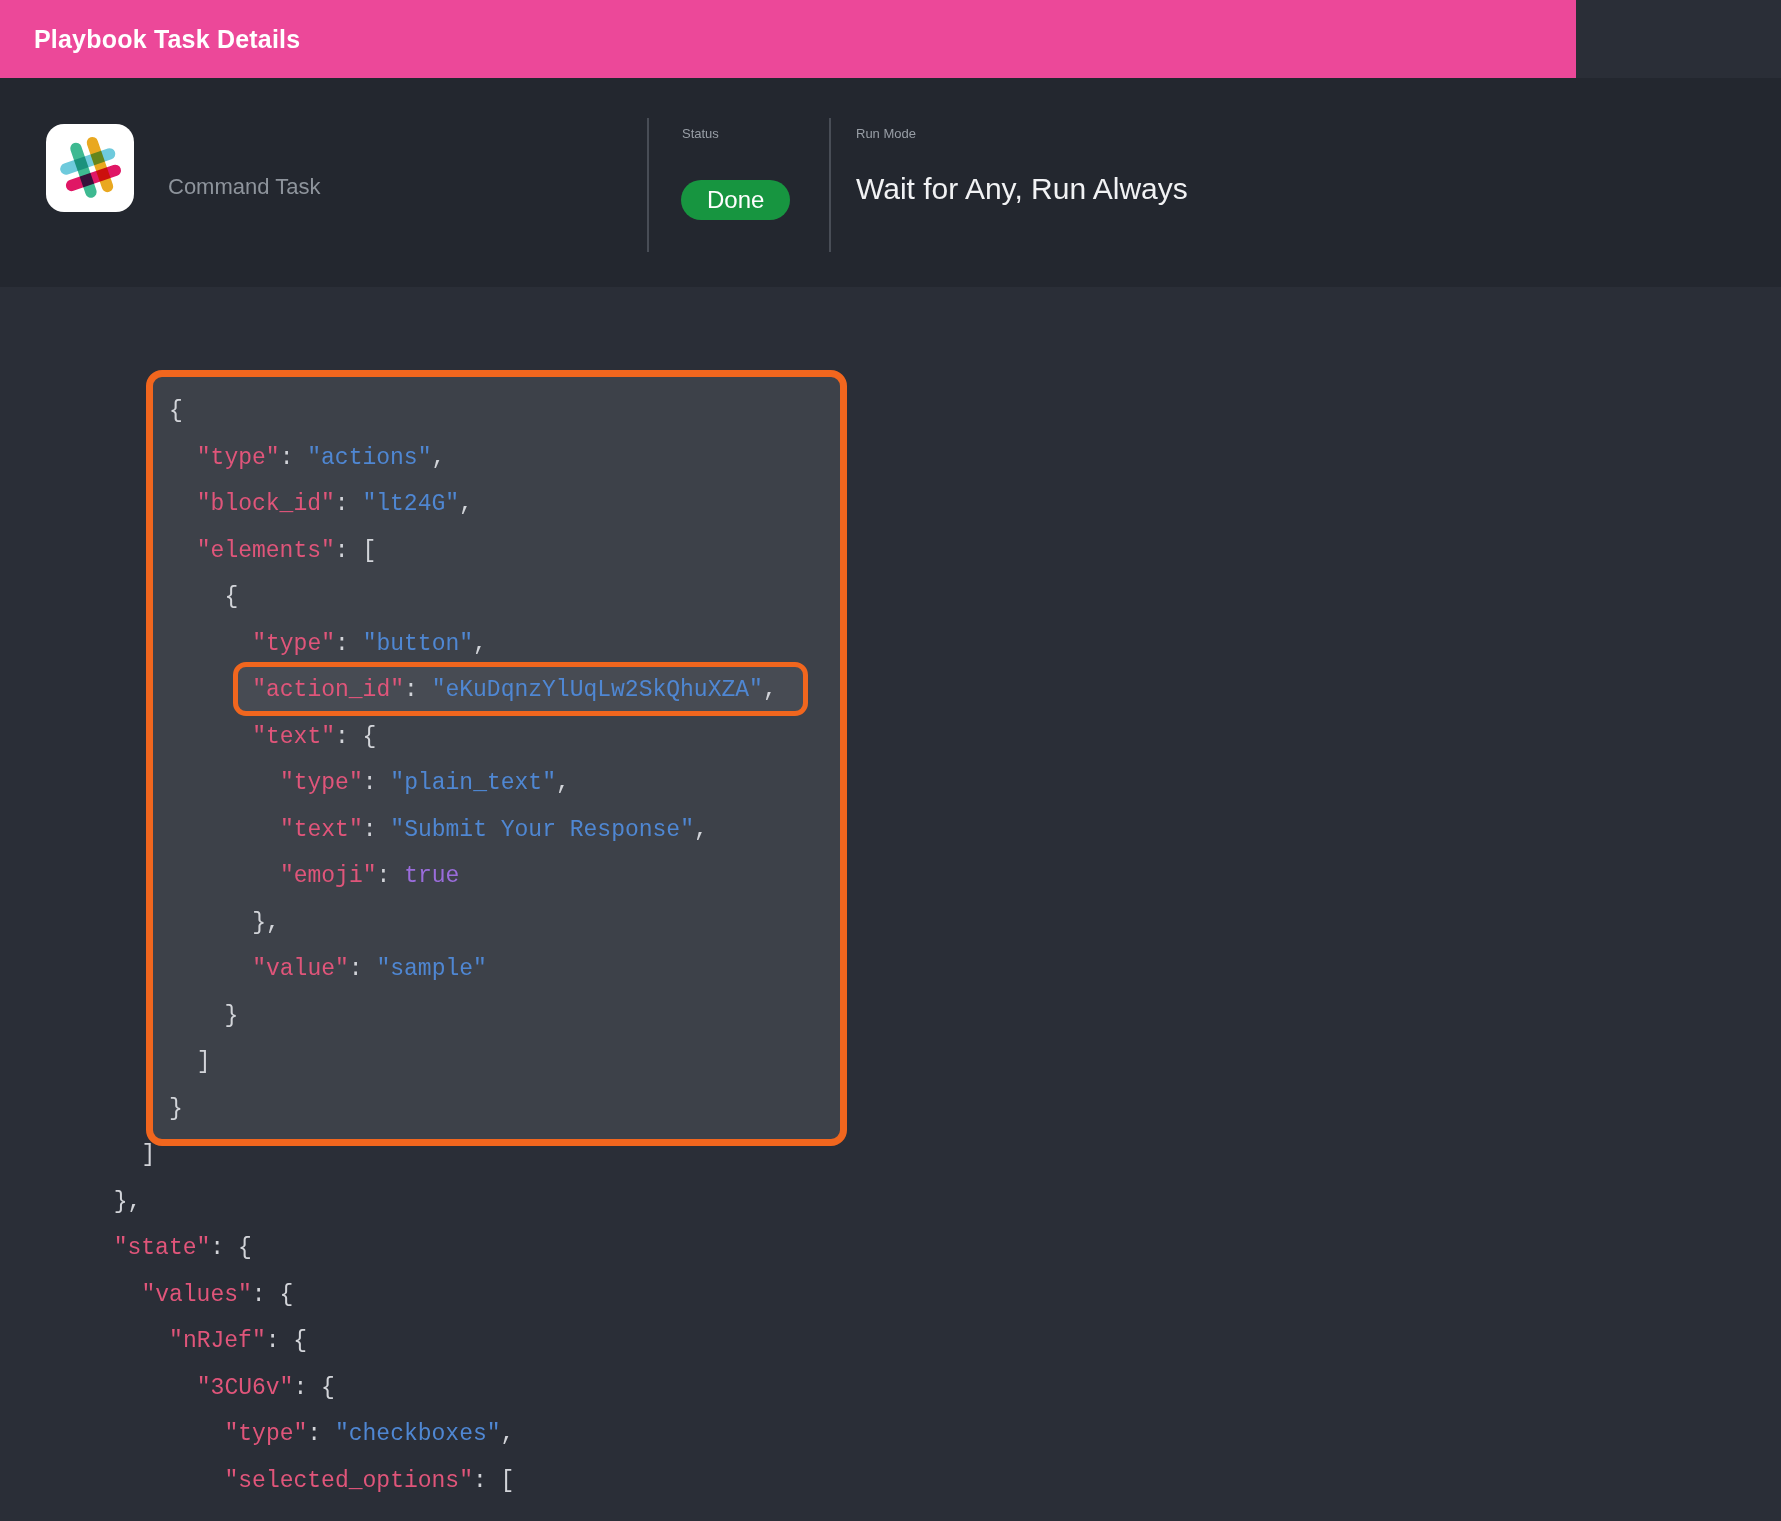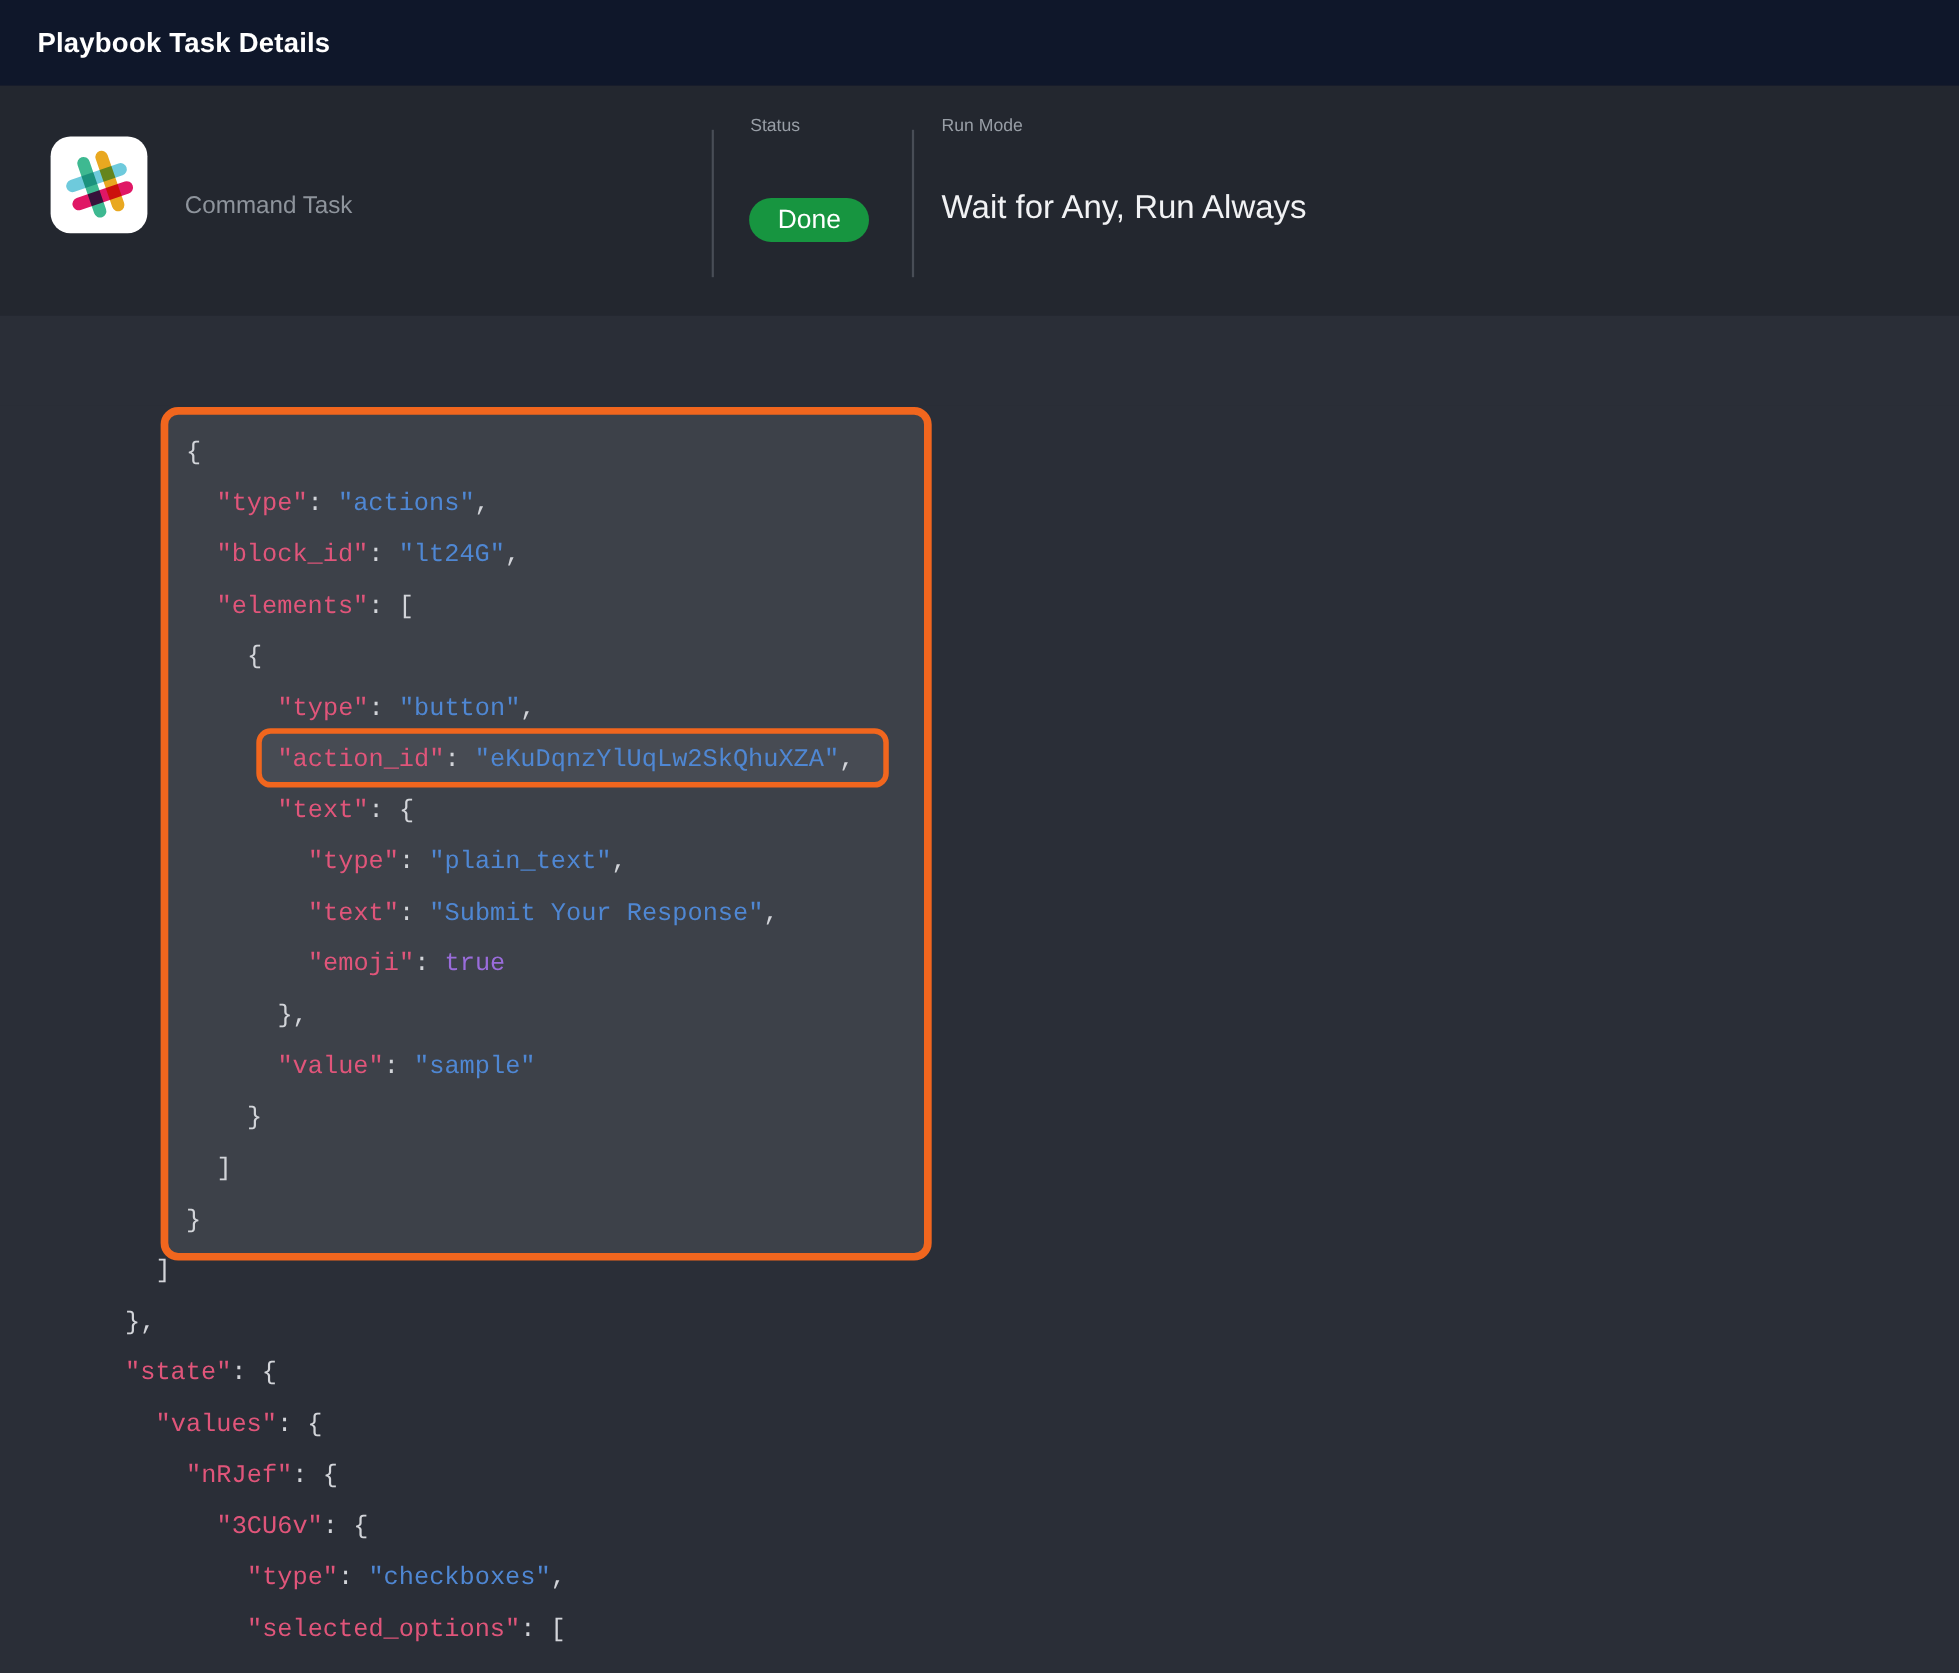--- a/index.html
+++ b/index.html
@@ -9,33 +9,33 @@
     --c-str:#4f87d3;
     --c-bool:#9a6cdb;
     --c-pun:#d2d4d9;
   }
   *{margin:0;padding:0;box-sizing:border-box;}
   html,body{background:#14161c;}
   body{font-family:"Liberation Sans",sans-serif;}
   .stage{position:relative;width:1781px;height:1521px;overflow:hidden;background:#2a2e37;}
 
   
-  .topbar{position:absolute;left:0;top:0;width:1781px;height:78px;background:#0f172a;display:flex;align-items:center;}
+  .topbar{position:absolute;left:0;top:0;width:1576px;height:78px;background:#ec4899;display:flex;align-items:center;}
   .topbar-title{margin-left:34px;font-size:25px;font-weight:bold;color:#ffffff;letter-spacing:.2px;}
 
   
   .task-header{position:absolute;left:0;top:78px;width:1781px;height:209px;background:#23272f;}
   .app-icon{position:absolute;left:46px;top:46px;width:88px;height:88px;background:#ffffff;border-radius:18px;display:flex;align-items:center;justify-content:center;}
   .app-icon svg{width:72px;height:72px;}
   .task-title{position:absolute;left:168px;top:48px;font-size:30px;font-weight:bold;color:#ffffff;white-space:nowrap;}
   .task-subtitle{position:absolute;left:168px;top:96px;font-size:22px;color:#8e949c;white-space:nowrap;}
   .vdivider{position:absolute;top:40px;width:2px;height:134px;background:#484d56;}
   .vdivider.d1{left:647px;}
   .vdivider.d2{left:829px;}
-  .meta-label{position:absolute;top:28px;font-size:16px;color:#989ea6;white-space:nowrap;}
+  .meta-label{position:absolute;top:48px;font-size:13px;color:#989ea6;white-space:nowrap;}
   .status-label{left:682px;}
   .runmode-label{left:856px;}
   .status-badge{position:absolute;left:681px;top:90px;min-width:107px;height:40px;padding:0 26px;background:var(--green);border-radius:20px;display:flex;align-items:center;justify-content:center;font-size:24px;color:#ffffff;margin-top:12px;}
   .runmode-value{position:absolute;left:856px;top:94px;font-size:30px;color:#f1f2f4;white-space:nowrap;}
 
   
   .tabbar{position:absolute;left:0;top:287px;width:1781px;height:82px;background:#1a1d25;display:flex;align-items:flex-end;}
   .tab{flex:0 0 249px;height:59px;display:flex;align-items:center;justify-content:center;font-size:24px;font-weight:bold;color:#f3f4f6;white-space:nowrap;cursor:pointer;}
   .tab.active{background:#272b33;border-radius:9px 9px 0 0;}
 

